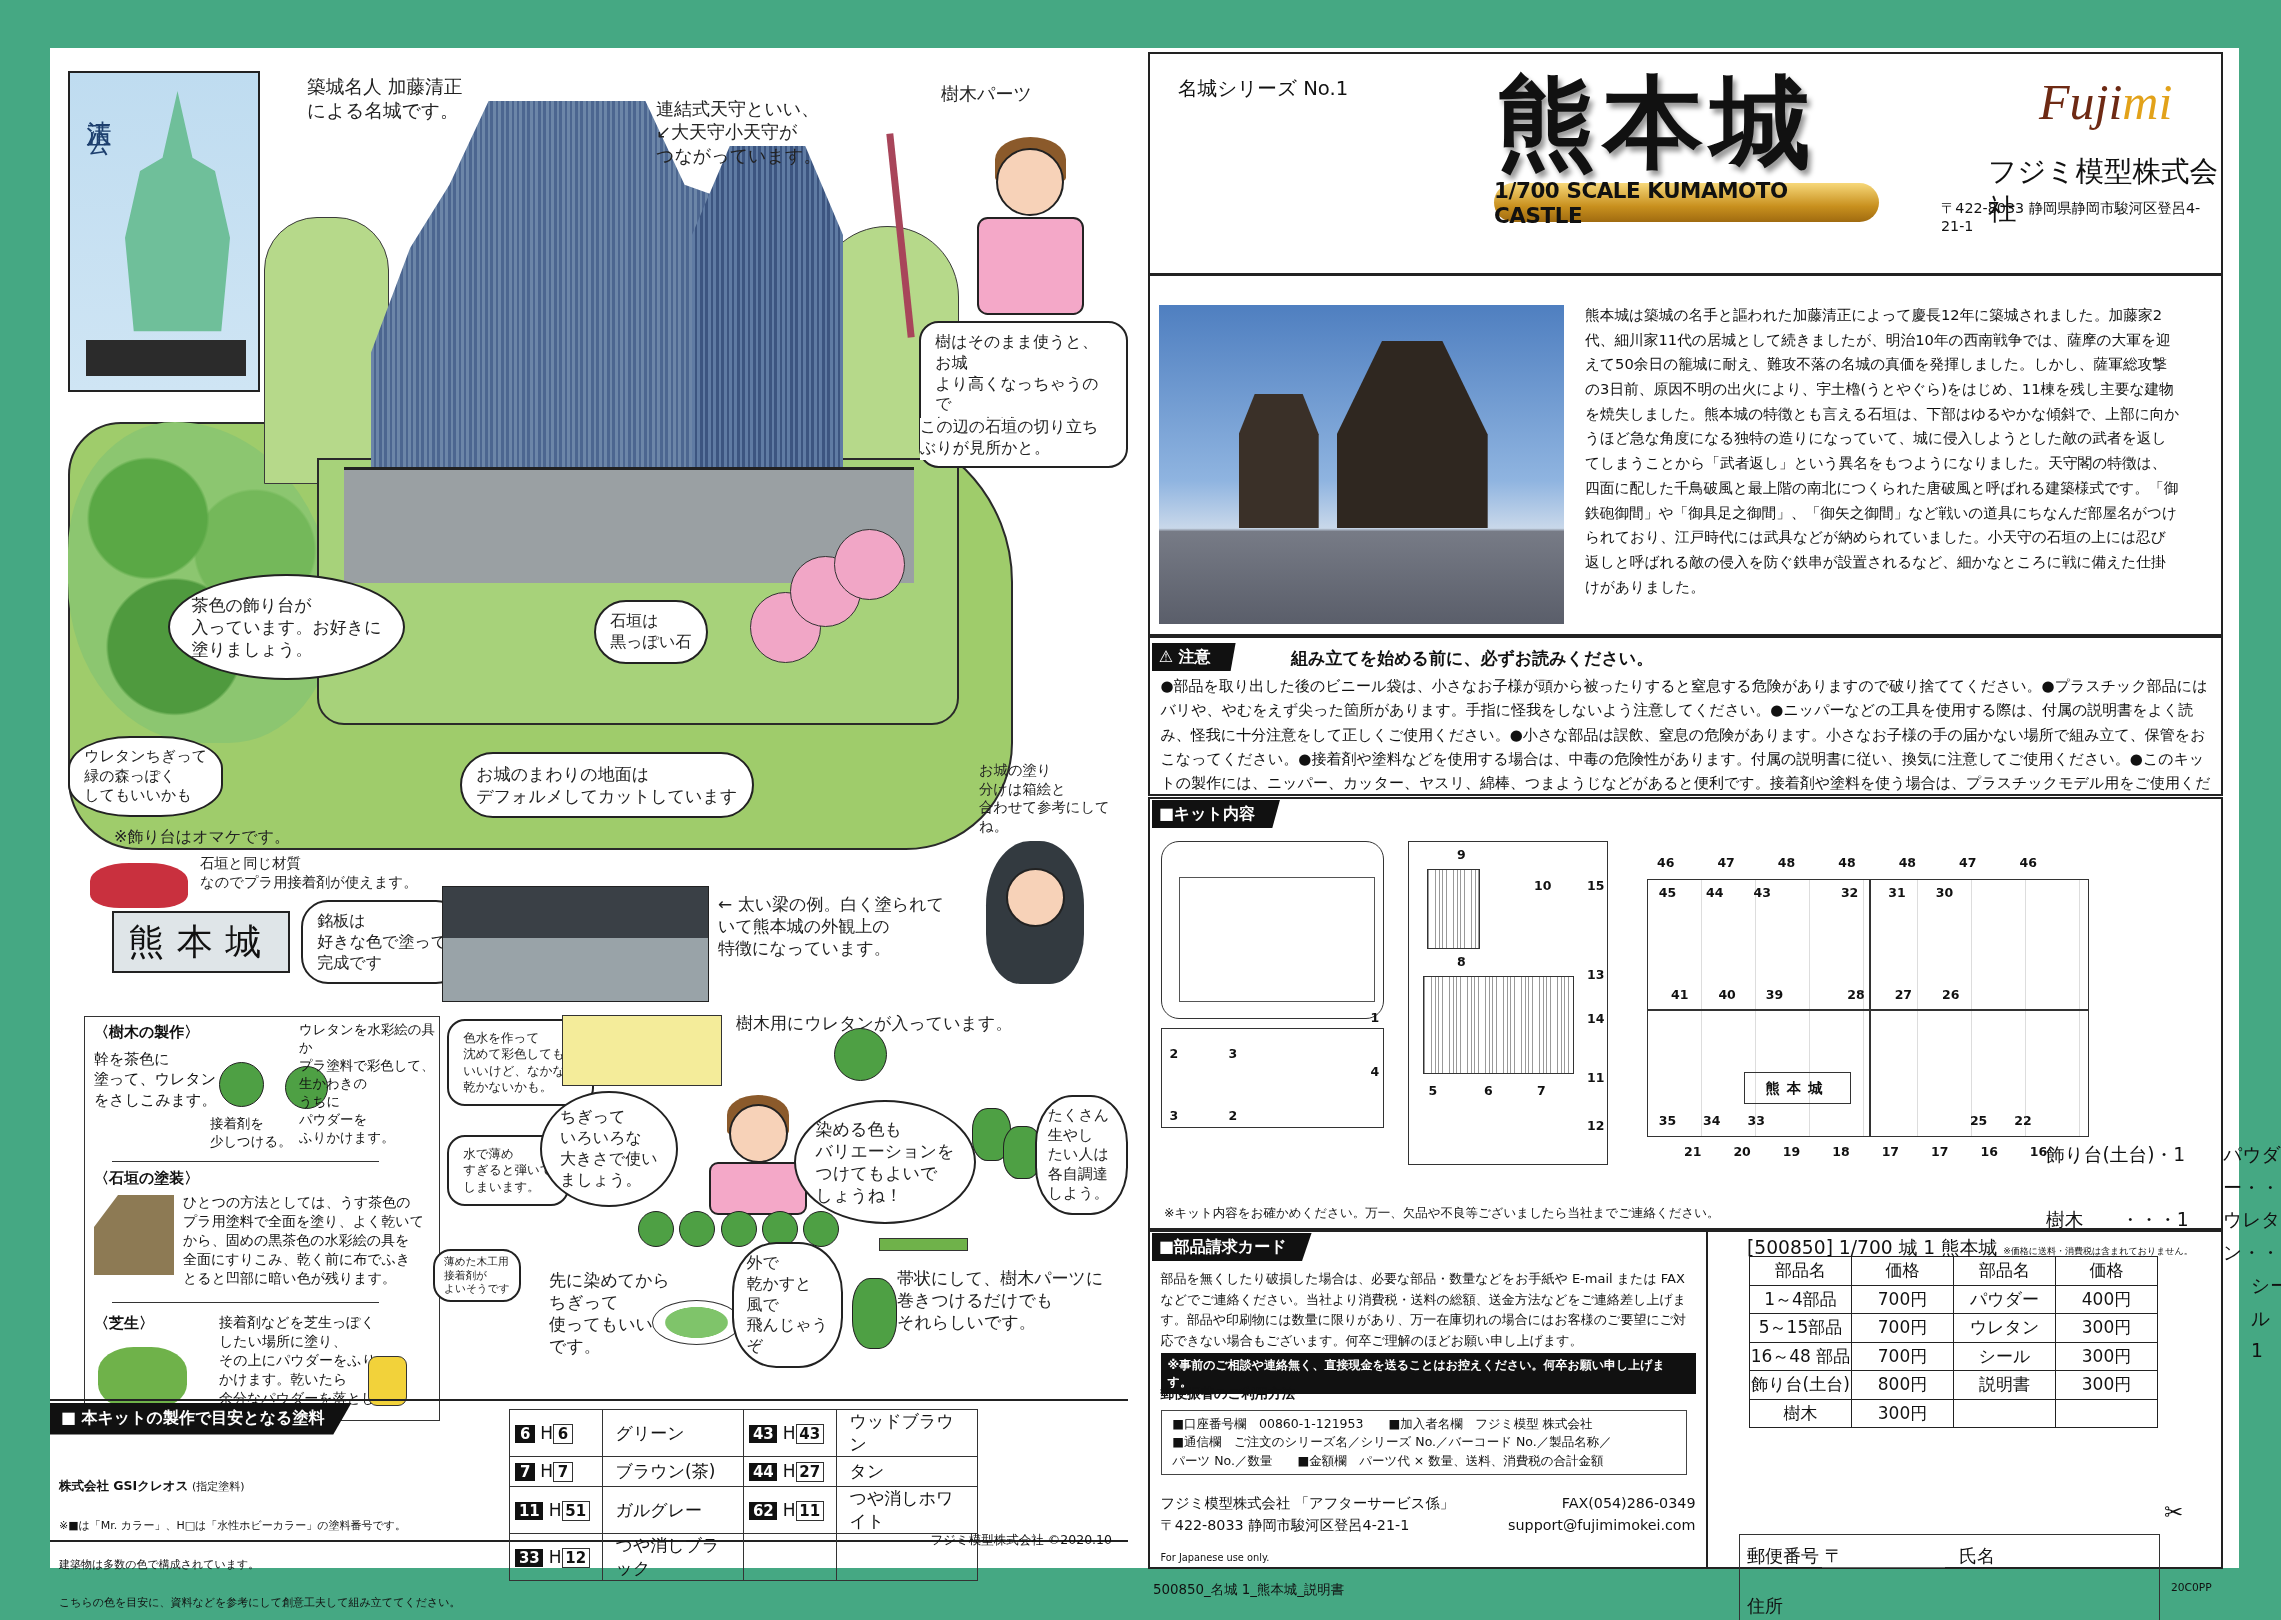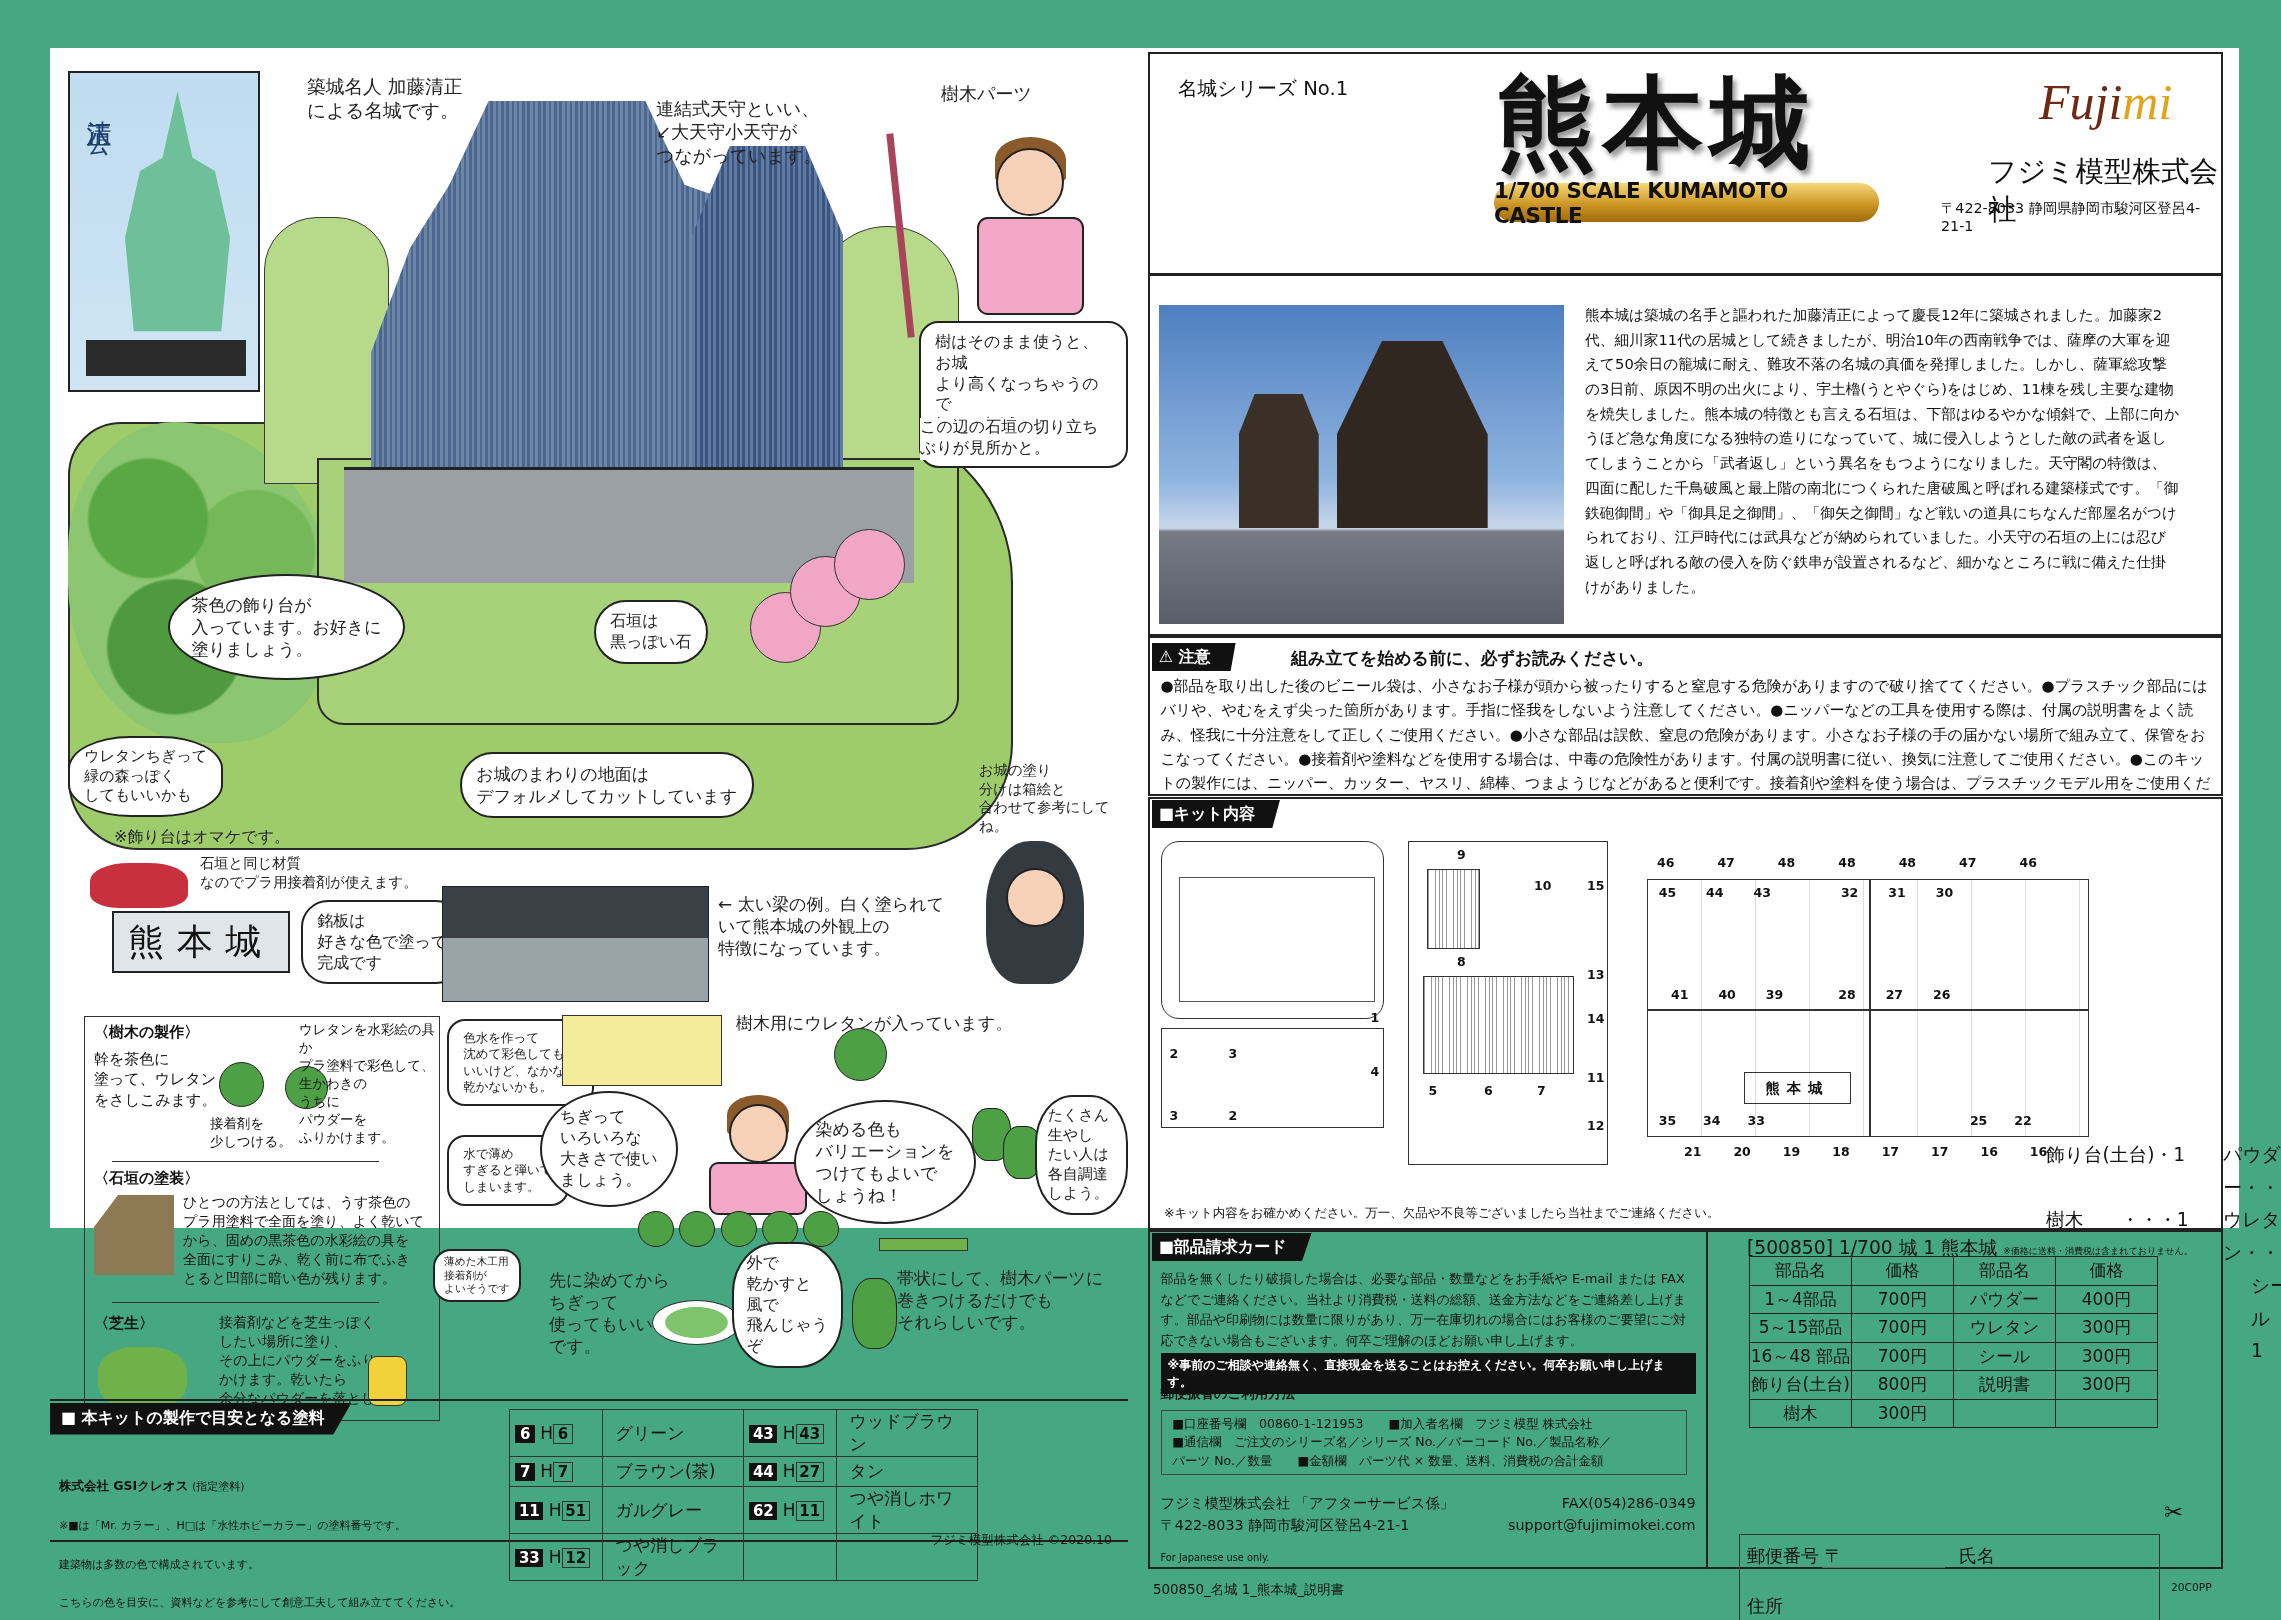--- a/index.html
+++ b/index.html
@@ -1,18 +1,18 @@
 <!DOCTYPE html>
 <html style="font-size:14.3px"><head>
 <meta charset="utf-8">
 <style>
   * { box-sizing: border-box; margin: 0; padding: 0; }
   html, body { width: 2281px; height: 1621px; overflow: hidden; }
   body { background: #45a883; font-family: "DejaVu Sans", sans-serif; color: #111; position: relative; }
-  .sheet { position: absolute; left: 50px; top: 48px; width: 2189px; height: 1180px; background: #fff; }
+  .sheet { position: absolute; left: 50px; top: 48px; width: 2189px; height: 1520px; background: #fff; }
 
   
   .left { position: absolute; left: 0; top: 0; width: 1078px; height: 1520px; }
   .abs { position: absolute; }
   .hand { font-family: "DejaVu Sans", sans-serif; font-size: 17px; line-height: 1.3; color: #222; white-space: pre-line; }
   .bubble { border: 2.2px solid #222; border-radius: 36px; background: #fff; padding: 9px 14.3px; }
   .statue-box { left: 18px; top: 23px; width: 192px; height: 321px; border: 2.7px solid #222; background: linear-gradient(#bfdcf0, #cfe5f4); overflow: hidden; }
   .statue-title { left: 12.5px; top: 27px; font-size: 25px; writing-mode: vertical-rl; color: #1d3f6e; letter-spacing: 5.3px; }
   .statue { left: 45px; top: 18px; width: 125px; height: 267px; background: #6fbf9a; clip-path: polygon(50% 0, 62% 25%, 80% 30%, 92% 55%, 85% 90%, 15% 90%, 8% 55%, 20% 30%, 38% 25%); }
   .statue-base { left: 16px; top: 267px; width: 160px; height: 36px; background: #2b2b2b; }
@@ -364,21 +364,21 @@
         <span class="pnum" style="position:static">44</span>
         <span class="pnum" style="position:static">43</span>
         <span class="pnum" style="position:static;margin-left:40px">32</span>
         <span class="pnum" style="position:static">31</span>
         <span class="pnum" style="position:static">30</span>
       </div>
       <div class="abs" style="left:23px;top:107px;display:flex;gap:30px;">
         <span class="pnum" style="position:static">41</span>
         <span class="pnum" style="position:static">40</span>
         <span class="pnum" style="position:static">39</span>
-        <span class="pnum" style="position:static;margin-left:25px">28</span>
+        <span class="pnum" style="position:static;margin-left:34px">28</span>
         <span class="pnum" style="position:static">27</span>
         <span class="pnum" style="position:static">26</span>
       </div>
       <div class="abs" style="left:96px;top:192px;width:107px;height:32px;border:1.3px solid #333;display:flex;align-items:center;justify-content:center;font-weight:bold;letter-spacing:7.1px;">熊本城</div>
       <div class="abs" style="left:10.7px;top:233px;display:flex;gap:27px;">
         <span class="pnum" style="position:static">35</span>
         <span class="pnum" style="position:static">34</span>
         <span class="pnum" style="position:static">33</span>
         <span class="pnum" style="position:static;margin-left:178px">25</span>
         <span class="pnum" style="position:static">22</span>

